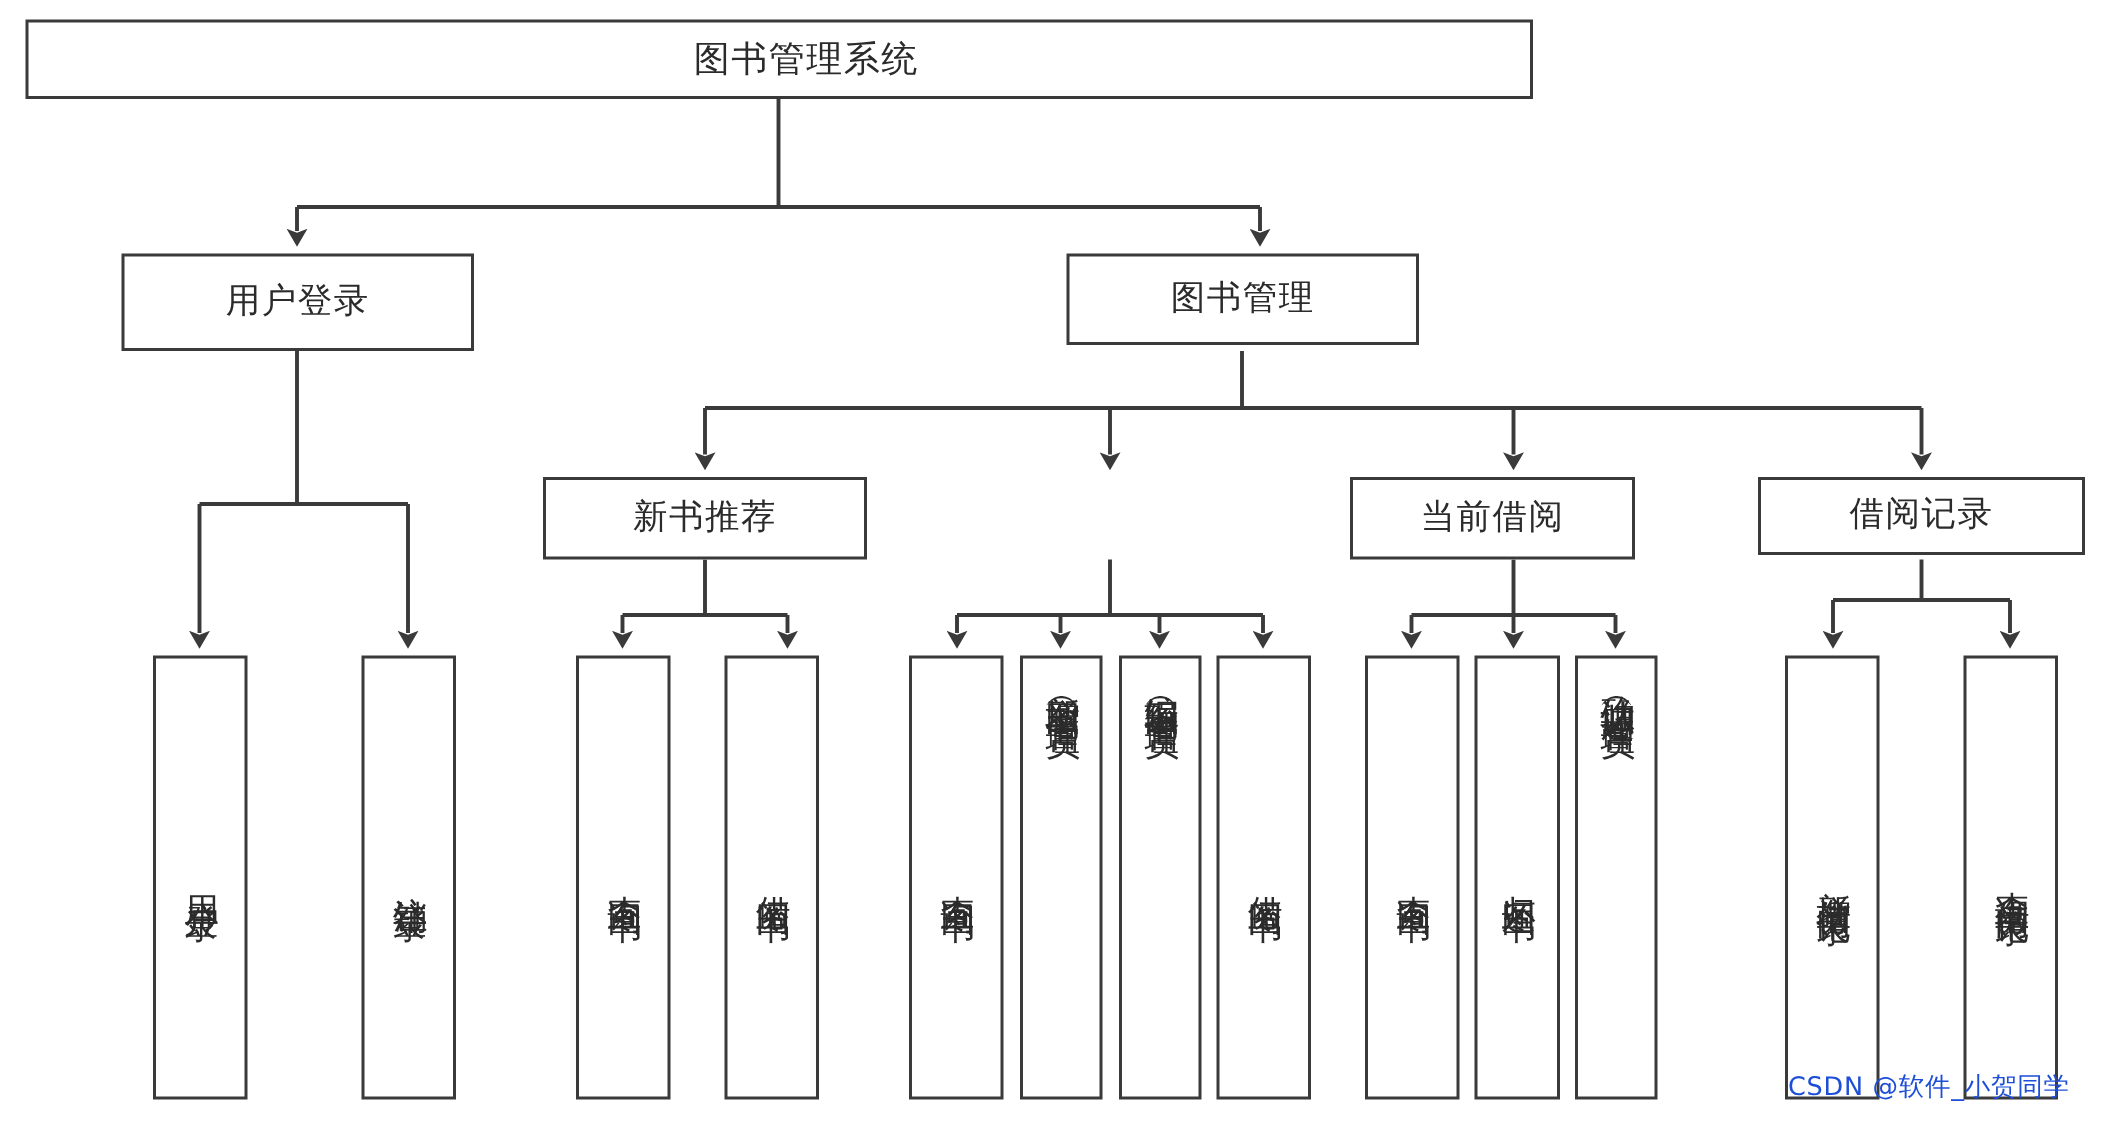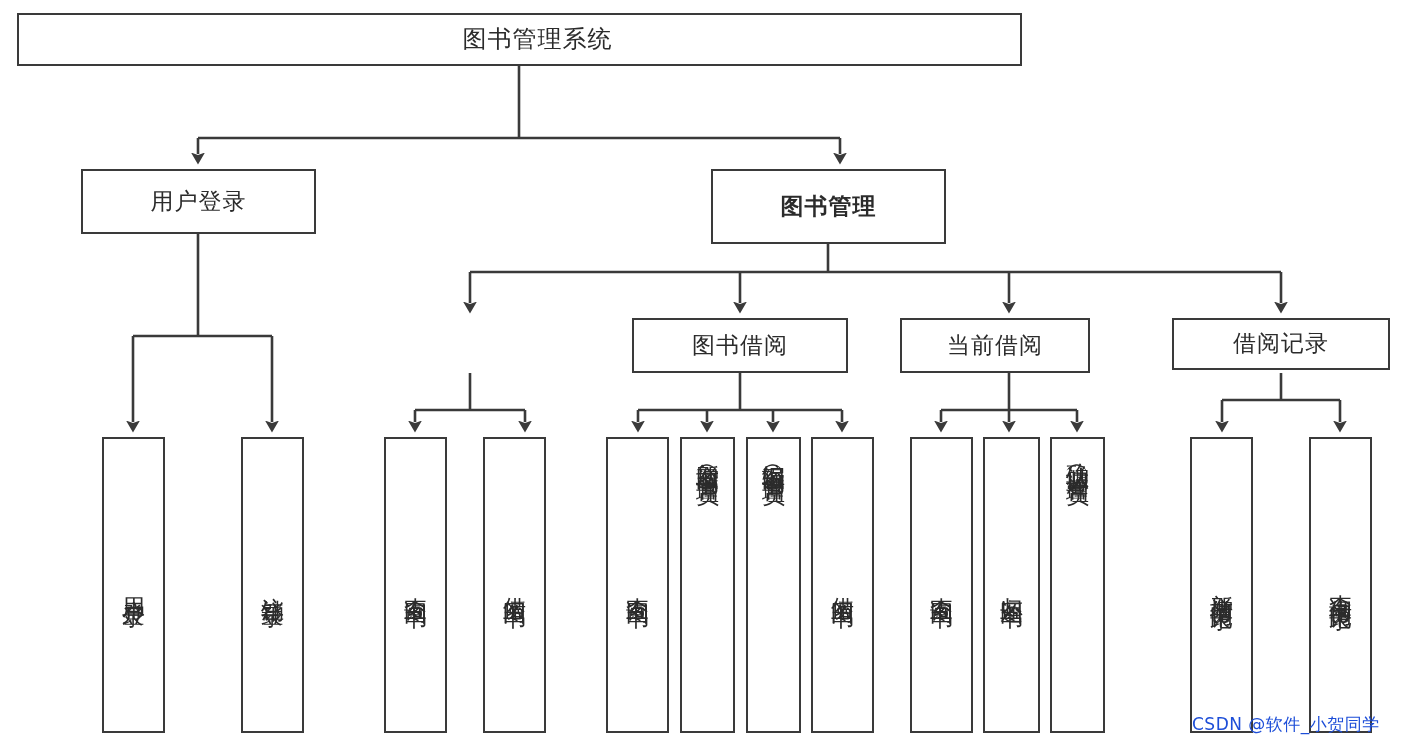--- a/index.html
+++ b/index.html
@@ -128,28 +128,28 @@
   </svg>
 
   <div class="node node-h root" style="left:17px; top:13px; width:1005px; height:53px;padding-left:36px;">
     <span class="label">图书管理系统</span>
   </div>
 
   <div class="node node-h" style="left:81px; top:169px; width:235px; height:65px;">
     <span class="label">用户登录</span>
   </div>
 
-  <div class="node node-h" style="left:711px; top:169px; width:235px; height:75px;font-weight:bold;">
+  <div class="node node-h" style="left:711px; top:169px; width:235px; height:61px;">
     <span class="label">图书管理</span>
   </div>
 
-
-  <div class="node node-h" style="left:632px; top:318px; width:216px; height:55px;">
-    <span class="label">图书借阅</span>
-  </div>
+  <div class="node node-h" style="left:362px; top:318px; width:216px; height:55px;">
+    <span class="label">新书推荐</span>
+  </div>
+
 
   <div class="node node-h" style="left:900px; top:318px; width:190px; height:55px;">
     <span class="label">当前借阅</span>
   </div>
 
   <div class="node node-h" style="left:1172px; top:318px; width:218px; height:52px;">
     <span class="label">借阅记录</span>
   </div>
 
   <div class="node node-v pad-mid" style="left:102px; top:437px; width:63px; height:296px;">

